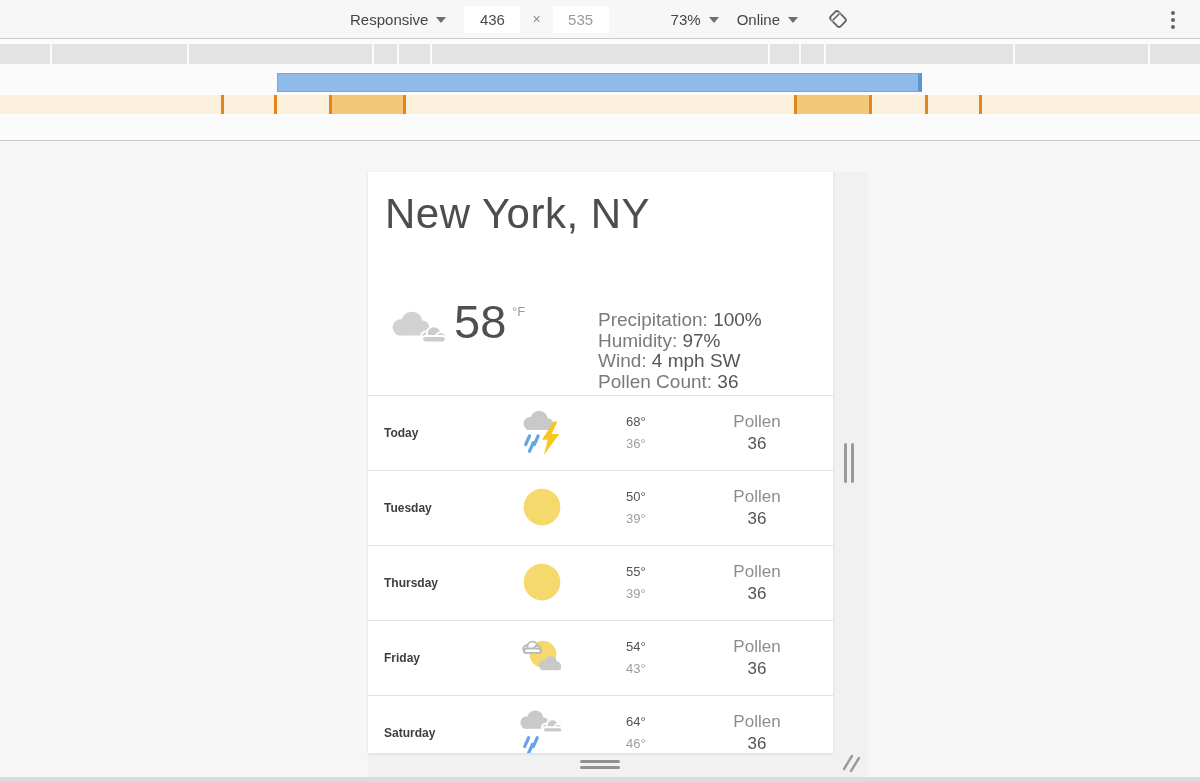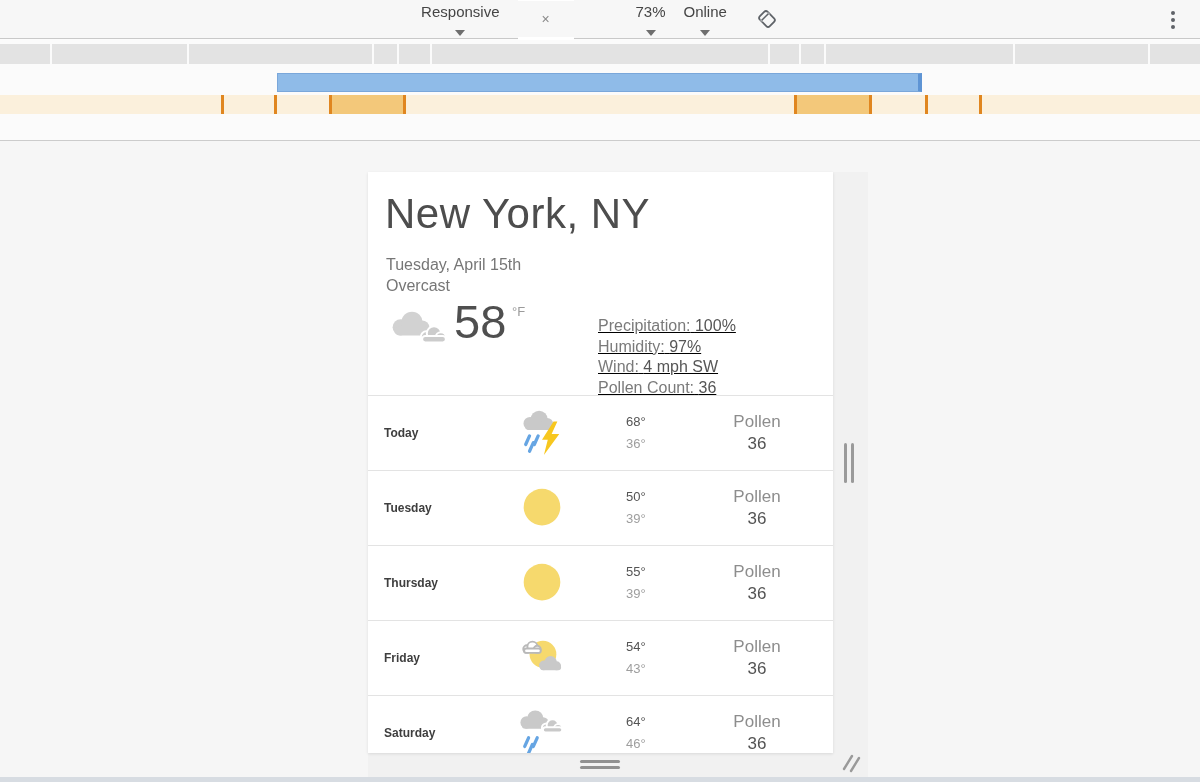--- a/index.html
+++ b/index.html
@@ -5,21 +5,21 @@
   * { margin:0; padding:0; box-sizing:border-box; }
   html,body { width:1200px; height:782px; overflow:hidden; }
   body { font-family:"Liberation Sans", sans-serif; background:#fcfcfc; position:relative; }
 
   
   .toolbar {
     position:absolute; left:0; top:0; width:1200px; height:39px;
     background:#f7f7f7; border-bottom:1px solid #c9c9c9;
     display:flex; align-items:center; justify-content:center; gap:18px;
   }
-  .tb-select { display:flex; align-items:center; gap:8px; color:#454545; font-size:15px; cursor:default;flex-direction:column; }
+  .tb-select { display:flex; align-items:center; gap:8px; color:#454545; font-size:15px; cursor:default; }
   .caret { width:0; height:0; border-left:5px solid transparent; border-right:5px solid transparent; border-top:6px solid #6e6e6e; margin-top:2px; }
   .dim-input {
     width:56px; height:27px; background:#ffffff; border:none; outline:none;
     text-align:center; font-size:15px; font-family:"Liberation Sans",sans-serif; color:#4a4a4a;
   }
   .dim-input.secondary { color:#9a9a9a; }
   .dim-x { color:#8a8a8a; font-size:14px; margin:0 2px; }
   .rotate-btn { margin-left:10px; display:flex; align-items:center; }
   .kebab { position:absolute; right:16px; top:8px; width:22px; height:24px;
     display:flex; flex-direction:column; align-items:center; justify-content:center; gap:3px; }
@@ -54,21 +54,21 @@
 
   .bottom-strip { position:absolute; left:0; bottom:0; width:1200px; height:5px; background:#d7dce2; }
 
   
   .w-title { position:absolute; left:17px; top:18px; font-size:42px; color:#4d4d4d; letter-spacing:0.5px; }
   .w-sub { position:absolute; left:18px; top:82px; font-size:16px; line-height:21px; color:#767676; }
   .w-current { position:absolute; left:18px; top:126px; width:430px; height:90px; }
   .w-cloud-icon { position:absolute; left:2px; top:10px; }
   .w-temp { position:absolute; left:68px; top:-4px; font-size:47px; color:#4f4f4f; }
   .w-unit { position:absolute; left:126px; top:6px; font-size:13px; color:#9b9b9b; }
-  .w-details { position:absolute; left:212px; top:18px; font-size:16px; line-height:20.5px;text-decoration:underline; }
+  .w-details { position:absolute; left:212px; top:12px; font-size:19px; line-height:20.5px; }
   .w-details .lbl { color:#7a7a7a; }
   .w-details .val { color:#565656; }
 
   .forecast { position:absolute; left:0; top:223px; width:465px; }
   .f-row {
     height:75px; border-top:1px solid #e3e3e3;
     display:grid; grid-template-columns:120px 76px 118px 118px;
     align-items:center; padding-left:16px;
   }
   .f-day { font-size:12px; font-weight:bold; color:#3e3e3e; }
@@ -141,24 +141,20 @@
       <div class="mq-seg" style="left: 794px; width: 78px;"></div>
     </div>
 </div>
 
 <div class="stage">
   <div class="right-zone"></div>
   <div class="bottom-zone"></div>
 
   <div class="viewport">
     <div class="w-title">New York, NY</div>
-    <div class="w-sub">
-      <div>Tuesday, April 15th</div>
-      <div>Overcast</div>
-    </div>
 
     <div class="w-current">
       <div class="w-cloud-icon" id="current-icon"><svg width="62" height="48" viewBox="0 0 62 48">
       <g fill="#d2d2d2">
     <circle cx="12.75" cy="19.25" r="8.125"></circle>
     <circle cx="24" cy="14.25" r="10.625"></circle>
     <circle cx="34" cy="19.875" r="7.5"></circle>
     <rect x="6.5" y="18" width="35" height="9.375" rx="4.625"></rect>
   </g>
       <g fill="#cccccc" stroke="#ffffff" stroke-width="2">

